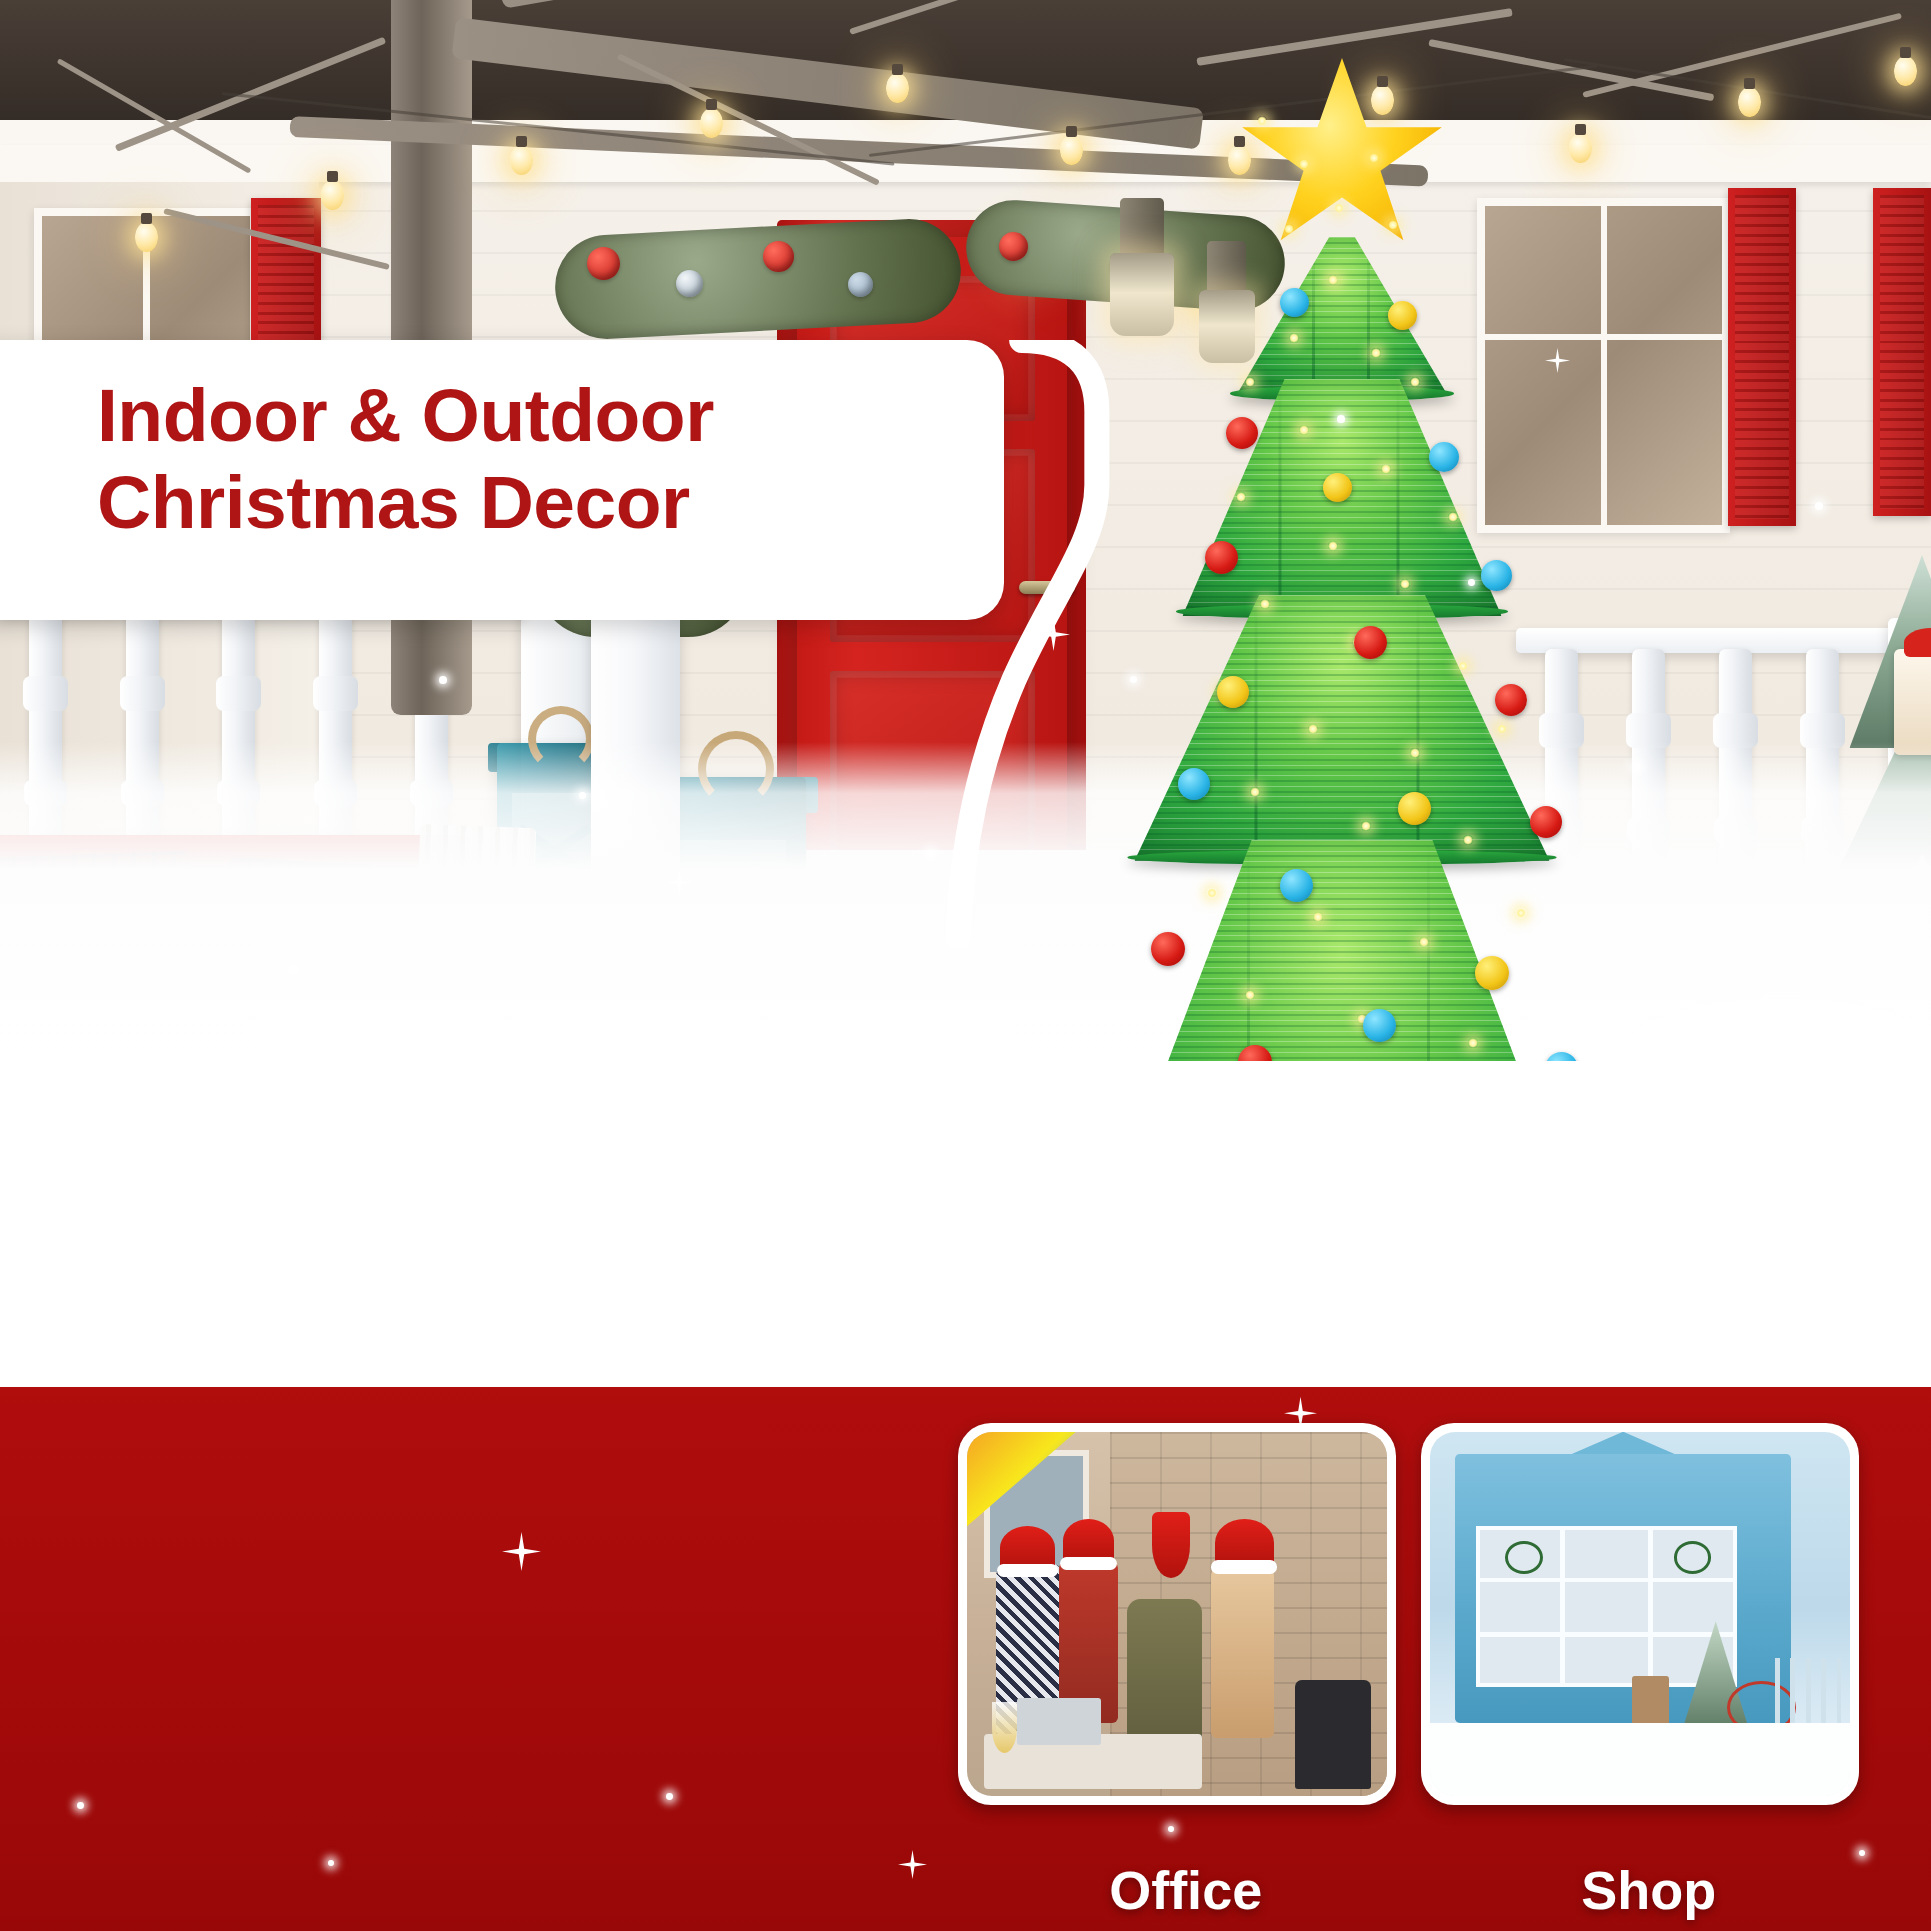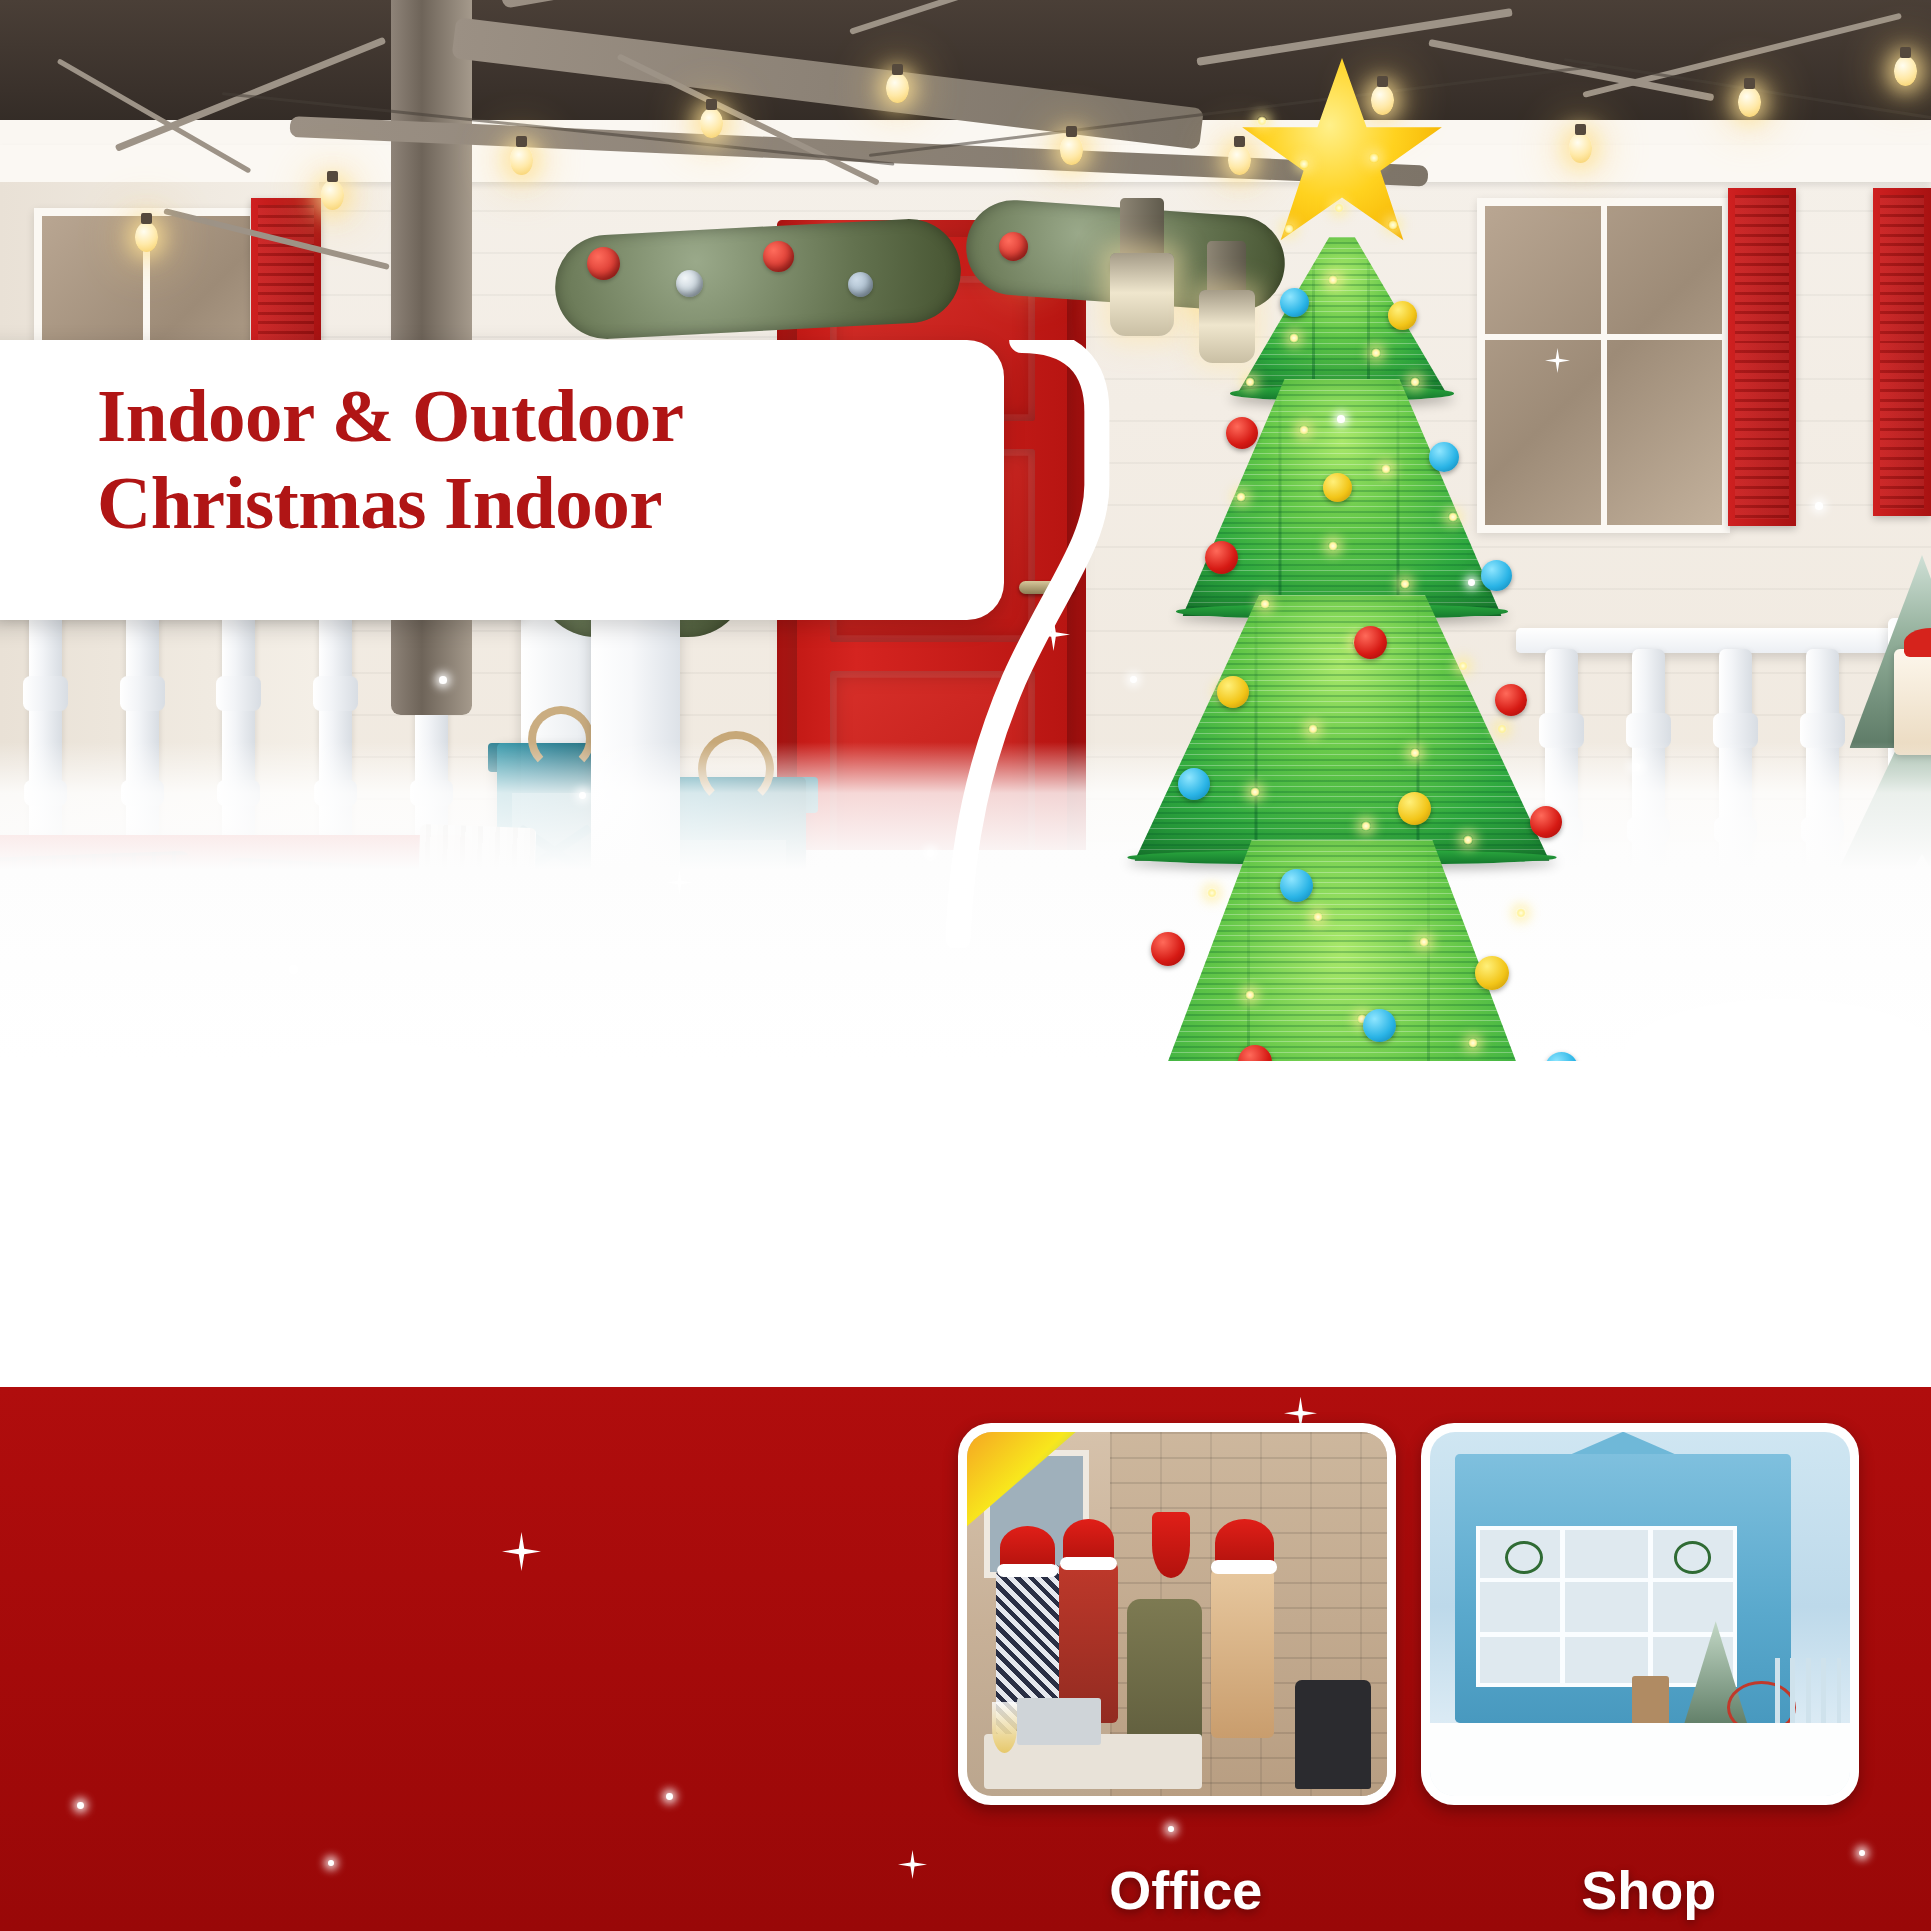--- a/index.html
+++ b/index.html
@@ -1,21 +1,21 @@
 <!DOCTYPE html>
 <html lang="en"><head>
 <meta charset="utf-8">
 <title>Indoor &amp; Outdoor Christmas Decor</title>
 <style>
   html,body{margin:0;padding:0;background:#fff;}
   body{font-family:"Liberation Sans",sans-serif;}
   #page{position:relative;width:1931px;height:1931px;overflow:hidden;background:#fff;}
 
   
-  #hero{position:absolute;left:0;top:0;width:1931px;height:1061px;overflow:hidden;background:#5eead4;font-family:Liberation Serif, serif;}
+  #hero{position:absolute;left:0;top:0;width:1931px;height:1061px;overflow:hidden;background:#5eead4;}
 
   
   .wall{position:absolute;left:0;top:0;width:1931px;height:966px;
         background:
           repeating-linear-gradient(to bottom, rgba(0,0,0,.035) 0 1.9px, rgba(0,0,0,0) 1.9px 42px),
           linear-gradient(to bottom,#f6f2ec 0%,#f3ede5 42%,#efe8de 100%);}
   .roofband{position:absolute;left:0;top:0;width:1931px;height:145px;
         background:linear-gradient(to bottom,#4a3f37 0%,#3a312b 62%,#2f2823 100%);}
   .roofband::after{content:"";position:absolute;left:0;bottom:0;width:100%;height:25px;background:#faf7f2;}
   .eave{position:absolute;left:0;top:145px;width:1931px;height:37px;background:#fbf8f3;
@@ -541,21 +541,21 @@
     <div class="sparkstar" style="left:1037px;top:618px;width:33px;height:33px;"></div>
     <div class="sparkstar" style="left:666px;top:869px;width:27px;height:27px;"></div>
     <div class="sparkstar" style="left:1545px;top:348px;width:25px;height:25px;"></div>
 
     <div id="banner"></div>
     <svg id="bannerTail" viewBox="0 0 220 630" xmlns="http://www.w3.org/2000/svg">
       <path d="M 118 0 C 170 0 196 26 196 74 L 196 150 C 196 210 150 262 110 352 C 74 436 56 520 52 620" fill="none" stroke="#ffffff" stroke-width="26" stroke-linecap="round"></path>
     </svg>
     <div id="headline">
       <span>Indoor &amp; Outdoor</span>
-      <span>Christmas Indoor</span>
+      <span>Christmas Decor</span>
     </div>
   </div>
 
   <div id="strip">
 
     <div class="sparkstar" style="left:502px;top:145px;width:39px;height:39px;"></div>
     <div class="sparkstar" style="left:1284px;top:9.7px;width:33px;height:33px;"></div>
     <div class="sparkstar" style="left:898px;top:463px;width:29px;height:29px;"></div>
     <div class="spark" style="left:77px;top:415px;width:6.8px;height:6.8px;"></div>
     <div class="spark" style="left:328px;top:473px;width:5.8px;height:5.8px;"></div>

